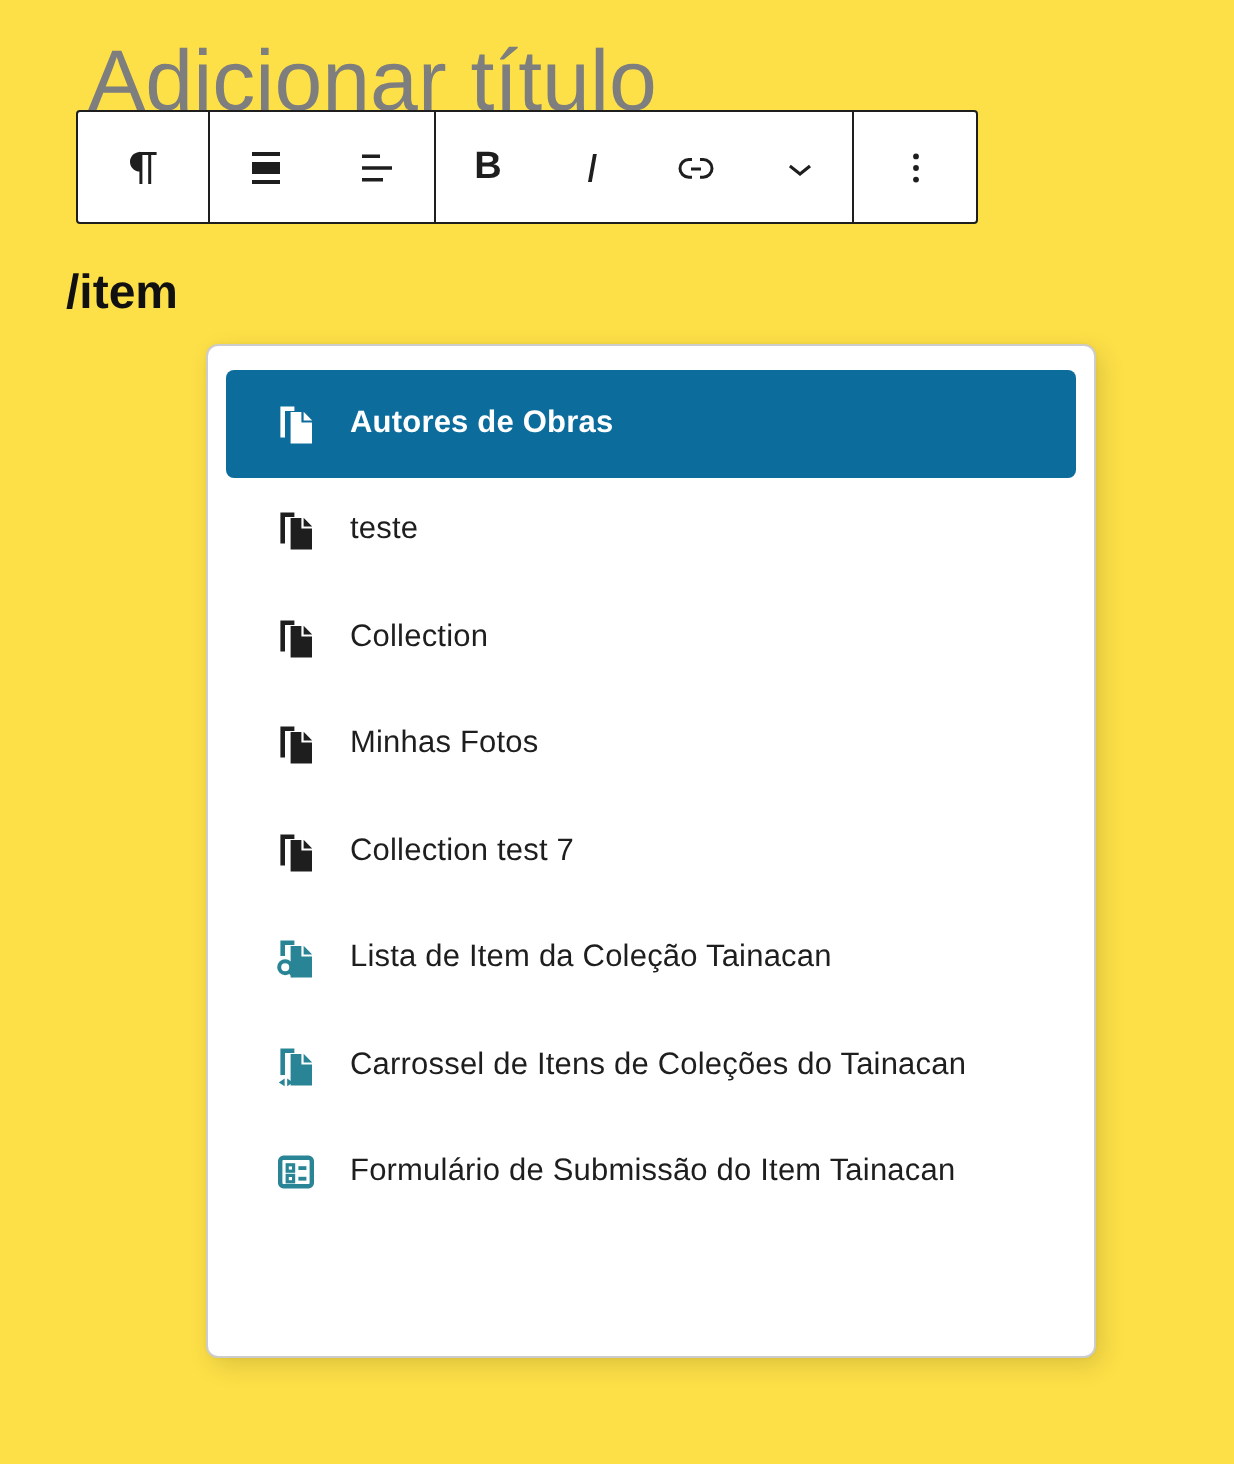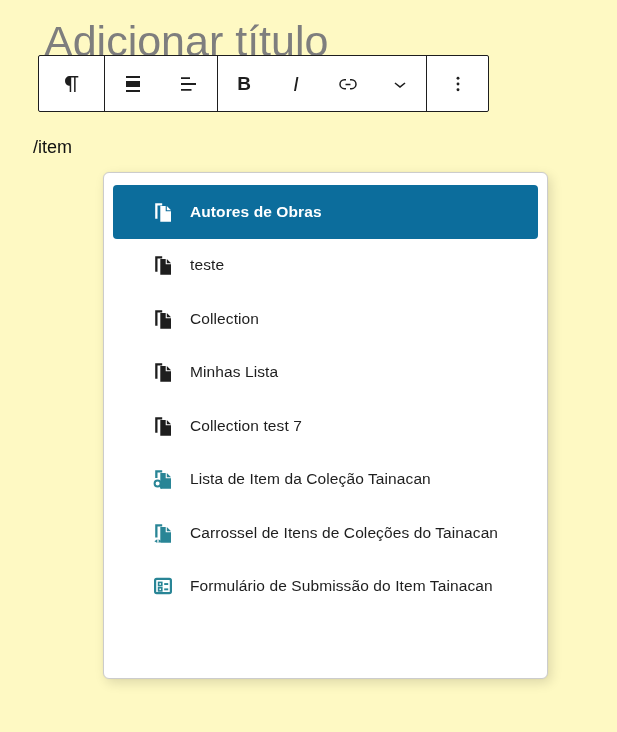--- a/index.html
+++ b/index.html
@@ -1,17 +1,17 @@
 <!DOCTYPE html>
 <html><head>
 <meta charset="utf-8">
 <style>
   html,body{margin:0;padding:0;background:#fff;}
   .stage{
-    position:relative;width:617px;height:732px;overflow:hidden;background:#fef9c3;
+    position:relative;width:617px;height:732px;overflow:hidden;background:#fde047;
     font-family:"Liberation Sans", sans-serif;
     --selected-bg:#0c6d9c; --teal-icon:#298596; --text:#1e1e1e;
     --title-placeholder:#7e7e7e; --popover-border:#cccccc; --toolbar-border:#1e1e1e;
   }
 
   
   .post-title{
     position:absolute;left:44px;top:20px;font-size:43px;line-height:43px;
     font-weight:400;color:var(--title-placeholder);white-space:nowrap;
   }
@@ -27,34 +27,34 @@
   .tb-btn{
     background:none;border:none;margin:0;padding:0;display:flex;align-items:center;
     justify-content:center;cursor:pointer;color:var(--text);
   }
   .tb-btn svg{width:24px;height:24px;fill:currentColor;}
   .w-para{width:65px;} .w-std{width:56px;} .w-fmt{width:52px;} .w-kebab{width:61px;}
   .bold-glyph{font-size:19px;font-weight:700;color:var(--text);}
 
   
   .paragraph-text{
-    position:absolute;left:33px;top:130px;font-size:18px;line-height:34px;
-    color:#111;font-weight:400;
+    position:absolute;left:33px;top:130px;font-size:24px;line-height:34px;
+    color:#111;font-weight:700;
   }
 
   
   .popover{
     position:absolute;left:103px;top:172px;width:445px;height:507px;box-sizing:border-box;
     background:#fff;border:1px solid var(--popover-border);border-radius:6px;
     box-shadow:3px 4px 12px rgba(0,0,0,.13), 0 0 2px rgba(0,0,0,.05);
     padding:12px 9px;display:flex;flex-direction:column;z-index:2;
   }
   .ac-item{
     height:53.5px;flex:none;display:flex;align-items:center;gap:15px;
-    padding:0 14px 0 38px;border-radius:4px;background:transparent;border:none;
+    padding:0 14px 0 23px;border-radius:4px;background:transparent;border:none;
     cursor:pointer;text-align:left;
   }
   .ac-item .ac-icon{flex:none;width:24px;height:24px;color:var(--text);}
   .ac-item .ac-icon svg{width:24px;height:24px;fill:currentColor;stroke:none;}
   .ac-item .ac-label{
     font-size:15.5px;font-weight:400;color:var(--text);letter-spacing:.1px;white-space:nowrap;
   }
   .ac-item.is-selected{background:var(--selected-bg);}
   .ac-item.is-selected .ac-icon{color:#fff;}
   .ac-item.is-selected .ac-label{color:#fff;font-weight:600;}
@@ -197,21 +197,21 @@
             <use href="#sym-collection"></use>
           </svg></span>
       <span class="ac-label">Collection</span>
     </button>
 
     <button class="ac-item">
       <span class="ac-icon">
         <svg>
             <use href="#sym-collection"></use>
           </svg></span>
-      <span class="ac-label">Minhas Lista</span>
+      <span class="ac-label">Minhas Fotos</span>
     </button>
 
     <button class="ac-item">
       <span class="ac-icon">
         <svg>
             <use href="#sym-collection"></use>
           </svg></span>
       <span class="ac-label">Collection test 7</span>
     </button>
 

